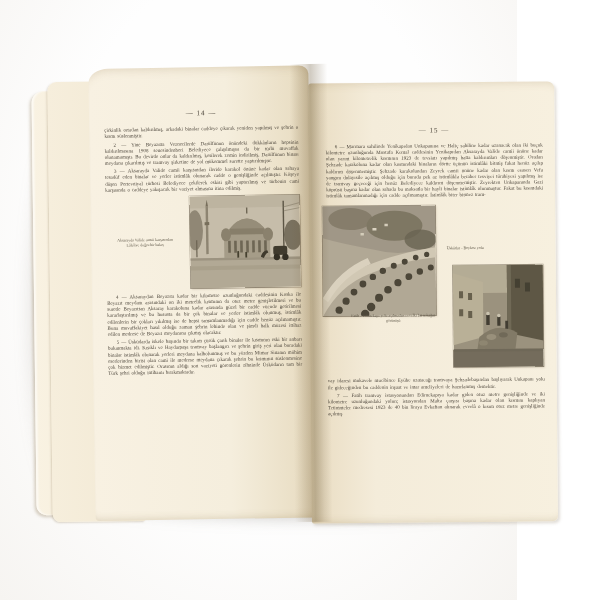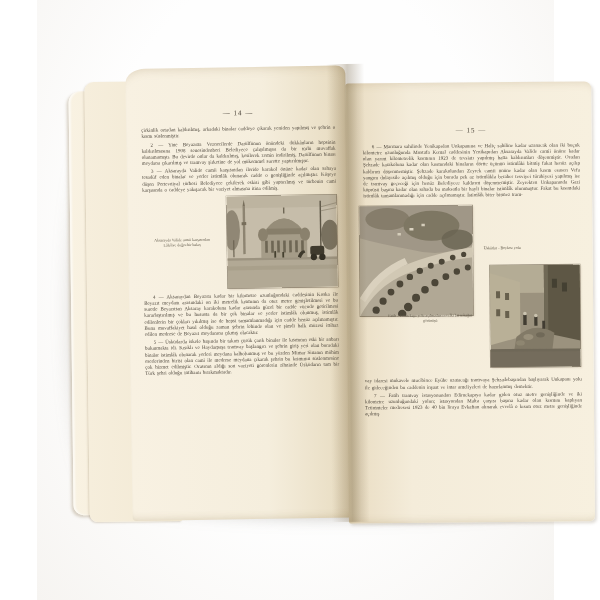--- a/index.html
+++ b/index.html
@@ -1,18 +1,18 @@
 <!DOCTYPE html>
 <html><head>
 <meta charset="utf-8">
 <style>
   html,body{margin:0;padding:0;width:600px;height:600px;overflow:hidden;
     font-family:"Liberation Serif","DejaVu Serif",serif;}
   .scene{position:relative;width:517px;height:600px;
-    background:radial-gradient(ellipse at 50% 40%, #fefefe 55%, #f6f4f1 100%);margin-left:37px;}
+    background:radial-gradient(ellipse at 50% 40%, #fefefe 55%, #f6f4f1 100%);}
   
   .shadow-bottom{position:absolute;left:70px;top:492px;width:470px;height:34px;
     background:radial-gradient(ellipse at 50% 40%, rgba(90,85,75,.38), rgba(90,85,75,0) 72%);
     filter:blur(6px);}
   .shadow-left{position:absolute;left:18px;top:120px;width:50px;height:380px;
     background:radial-gradient(ellipse at 60% 50%, rgba(120,110,95,.22), rgba(120,110,95,0) 70%);
     filter:blur(5px);}
   .book{position:absolute;left:28px;top:52px;width:548px;height:486px;transform:rotate(-0.7deg);}
   .cover-a{position:absolute;left:6px;top:36px;width:92px;height:424px;
     background:linear-gradient(90deg,#f9f2e2,#f4ecda);

